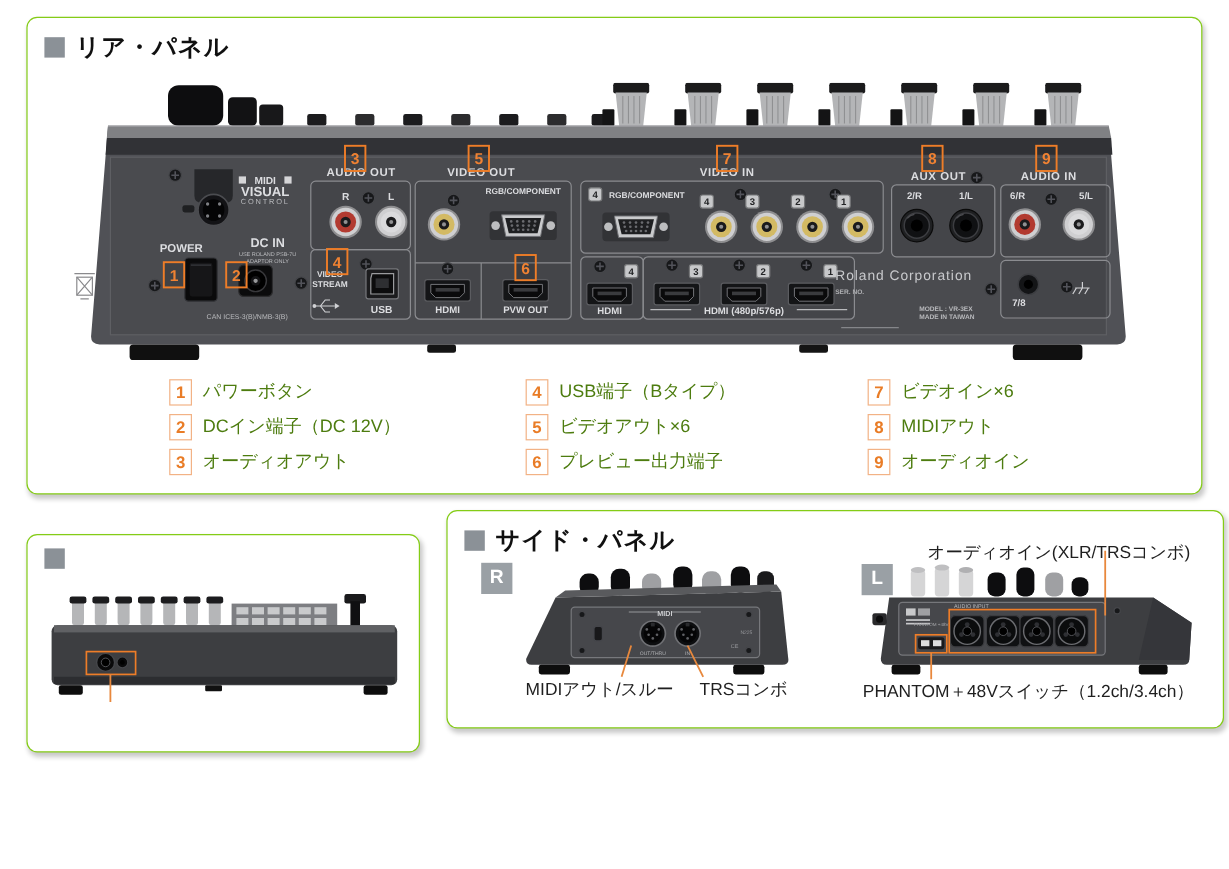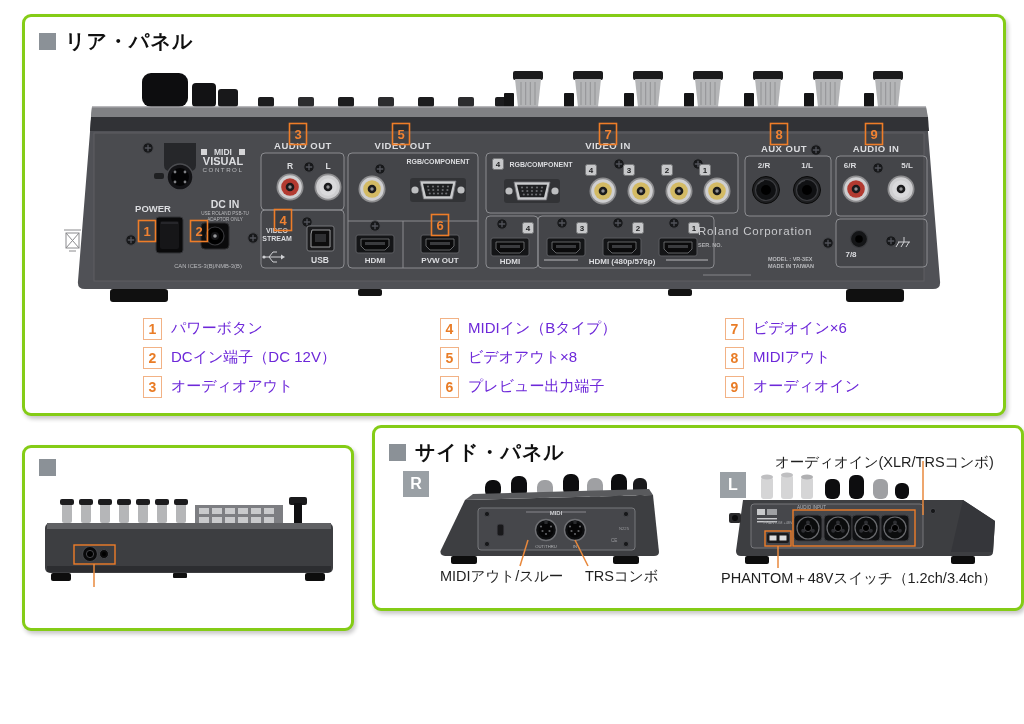--- a/index.html
+++ b/index.html
@@ -1,27 +1,27 @@
 <!DOCTYPE html>
 <html><head>
 <meta charset="utf-8">
 <style>
   html,body{margin:0;padding:0;background:#fff;}
   body{width:1024px;height:724px;position:relative;font-family:"Liberation Sans","DejaVu Sans",sans-serif;overflow:hidden;}
-  .panel-box{position:absolute;background:#fff;border:3px solid #84cc16;border-radius:9px;box-shadow:2px 3px 4px rgba(0,0,0,0.22);}
+  .panel-box{position:absolute;background:#fff;border:1px solid #84cc16;border-radius:9px;box-shadow:2px 3px 4px rgba(0,0,0,0.22);}
   .box-rear{left:22px;top:14px;width:978px;height:396px;}
   .box-front{left:22px;top:445px;width:326px;height:180px;}
   .box-side{left:372px;top:425px;width:646px;height:180px;}
   .sec-title{position:absolute;left:14px;top:11px;display:flex;align-items:center;gap:9px;}
   .sec-title .sq{width:17px;height:17px;background:#8b9197;flex:0 0 auto;}
   .sec-title .t{font-size:20px;font-weight:bold;color:#101010;letter-spacing:1px;white-space:nowrap;}
   .legend-col{position:absolute;top:301px;display:flex;flex-direction:column;gap:8px;}
   .legend-row{display:flex;align-items:center;gap:9px;height:21px;}
   .lnum{display:inline-block;width:17px;height:20px;line-height:20px;text-align:center;border:1px solid #f2b285;color:#e97c26;font-size:14px;font-weight:bold;background:#fff;flex:0 0 auto;}
-  .llabel{font-size:15px;color:#6d28d9;white-space:nowrap;}
+  .llabel{font-size:15px;color:#4d7c0f;white-space:nowrap;}
   .callout-label{position:absolute;font-size:14.5px;color:#1f1f1f;white-space:nowrap;}
   .side-badge{position:absolute;width:26px;height:26px;background:#9aa0a5;color:#fff;font-weight:bold;font-size:16px;text-align:center;line-height:26px;}
   svg{position:absolute;}
   svg text{font-family:"Liberation Sans","DejaVu Sans",sans-serif;}
   .pl{fill:#dcdde0;font-weight:bold;}
   .tiny{fill:#b9babd;}
   .co-box{fill:rgba(25,25,25,0.18);stroke:#ee7d28;stroke-width:1.6px;}
   .co-num{fill:#f08232;font-size:13px;font-weight:bold;}
   .lead{stroke:#e8883c;stroke-width:1.5px;fill:none;}
   .obox{fill:none;stroke:#ee7d28;stroke-width:1.4px;}
@@ -396,25 +396,25 @@
         <span class="llabel">DCイン端子（DC 12V）</span>
       </div>
     <div class="legend-row">
         <span class="lnum">3</span>
         <span class="llabel">オーディオアウト</span>
       </div>
   </div>
   <div class="legend-col" style="left:415px">
     <div class="legend-row">
         <span class="lnum">4</span>
-        <span class="llabel">MIDIイン（Bタイプ）</span>
+        <span class="llabel">USB端子（Bタイプ）</span>
       </div>
     <div class="legend-row">
         <span class="lnum">5</span>
-        <span class="llabel">ビデオアウト×8</span>
+        <span class="llabel">ビデオアウト×6</span>
       </div>
     <div class="legend-row">
         <span class="lnum">6</span>
         <span class="llabel">プレビュー出力端子</span>
       </div>
   </div>
   <div class="legend-col" style="left:700px">
     <div class="legend-row">
         <span class="lnum">7</span>
         <span class="llabel">ビデオイン×6</span>

